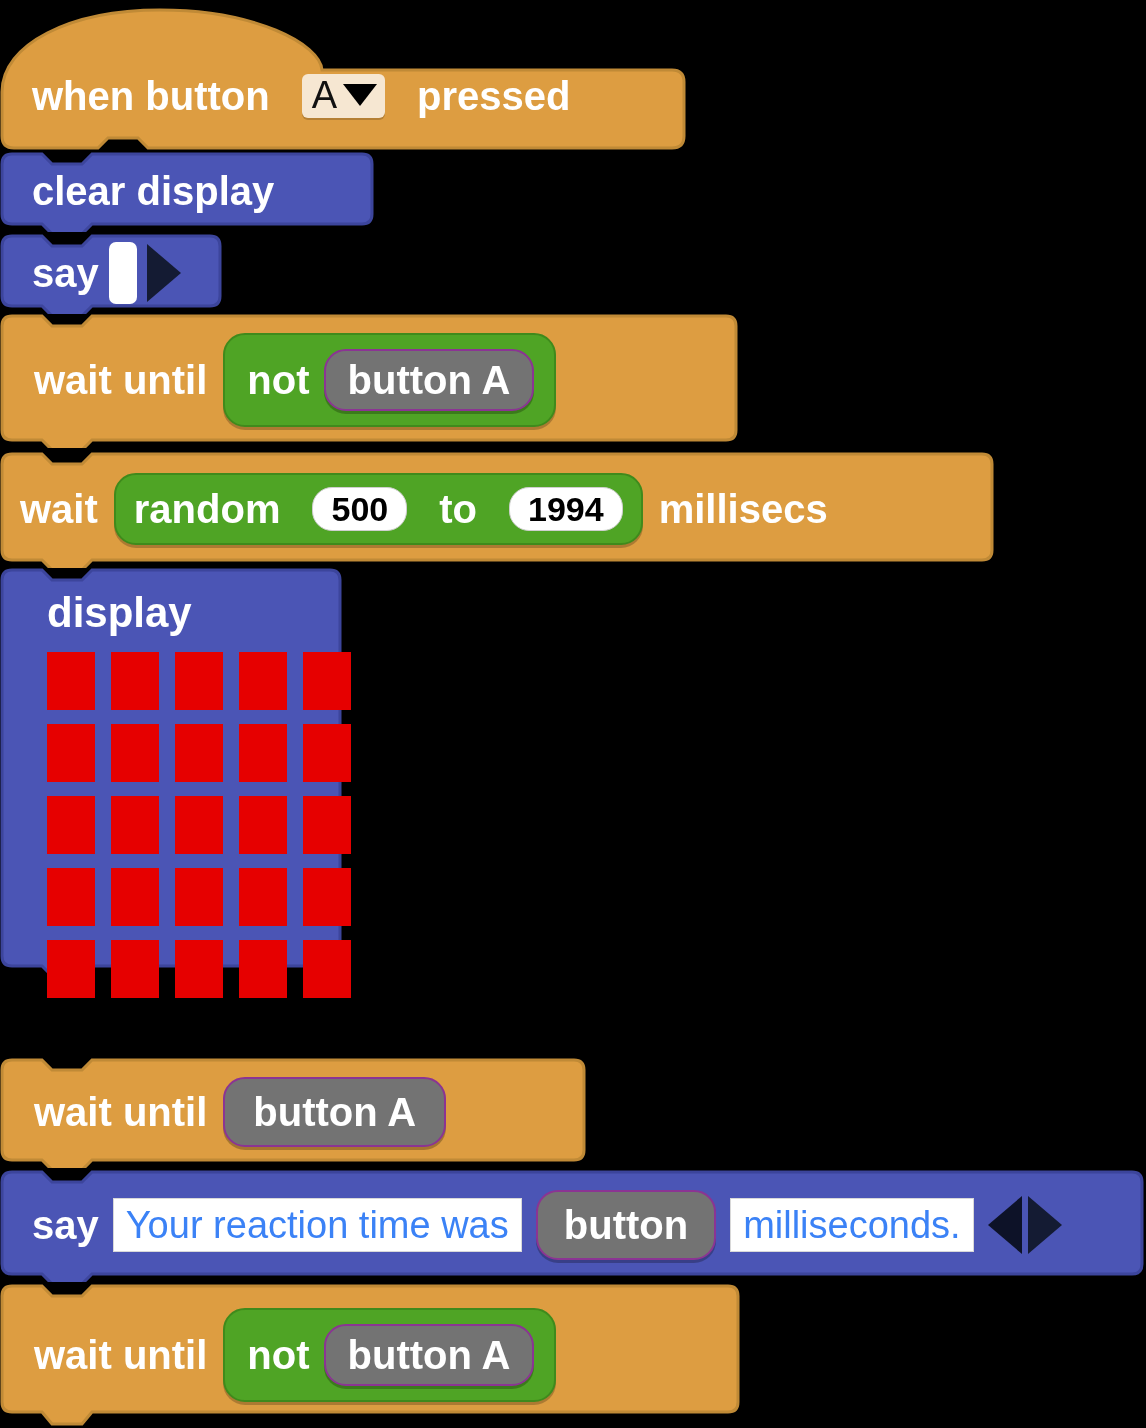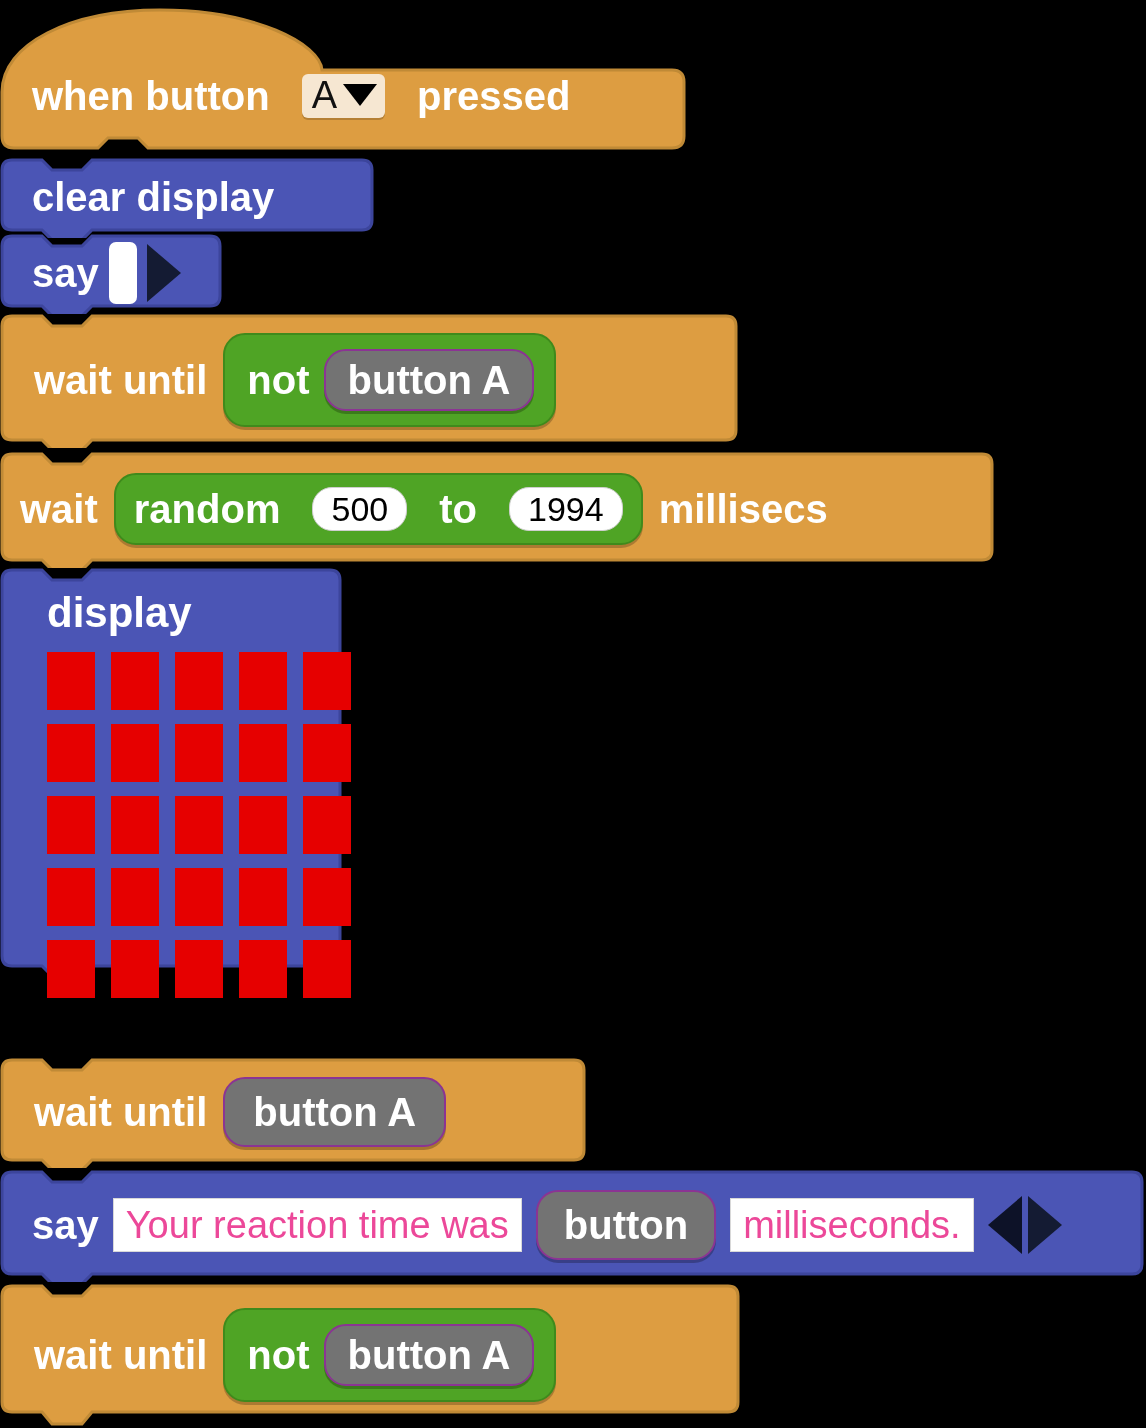--- a/index.html
+++ b/index.html
@@ -74,34 +74,34 @@
     border: 2px solid #8b3493;
     border-radius: 22px;
     padding: 9px 22px;
     box-shadow: 0 3px 0 rgba(0,0,0,0.25);
   }
 
   
   .numfield {
     background: #ffffff;
     color: #000000;
-    font-weight: normal;
+    font-weight: bold;
     font-size: 34px;
     border-radius: 20px;
     padding: 4px 18px;
     border: 1px solid #cfcfcf;
     display: inline-flex;
     align-items: center;
     justify-content: center;
   }
 
   
   .txtfield {
     background: #ffffff;
-    color: #ec4899;
+    color: #3b82f6;
     font-weight: normal;
     font-size: 38px;
     font-family: "Liberation Sans", sans-serif;
     padding: 4px 12px;
     border: 1px solid #d8d8d8;
     display: inline-flex;
     align-items: center;
     box-sizing: border-box;
     height: 54px;
   }
@@ -192,21 +192,21 @@
     <div class="blk-content" style="padding-left:32px; padding-top:36px;">
       <span class="lbl">when button</span>
       <span class="dropdown">
         <span>A</span>
         <span class="tri-down"></span>
       </span>
       <span class="lbl">pressed</span>
     </div>
   </div>
 
-  <div class="blk" style="left:0px; top:156px; width:374px; height:82px;">
+  <div class="blk" style="left:0px; top:150px; width:374px; height:82px;">
     <svg class="blk-bg" width="374" height="82" viewBox="0 0 374 82">
       <path d="M2,14 Q2,4 12,4 L42,4 L52,14 L82,14 L92,4 L362,4 Q372,4 372,14 L372,64 Q372,74 362,74 L92,74 L82,84 L52,84 L42,74 L12,74 Q2,74 2,64 Z" fill="#4B55B5" stroke="#3c459c" stroke-width="3"></path>
     </svg>
     <div class="blk-content" style="padding-left:32px;">
       <span class="lbl">clear display</span>
     </div>
   </div>
 
   <div class="blk" style="left:0px; top:232px; width:222px; height:82px;">
     <svg class="blk-bg" width="222" height="82" viewBox="0 0 222 82">

